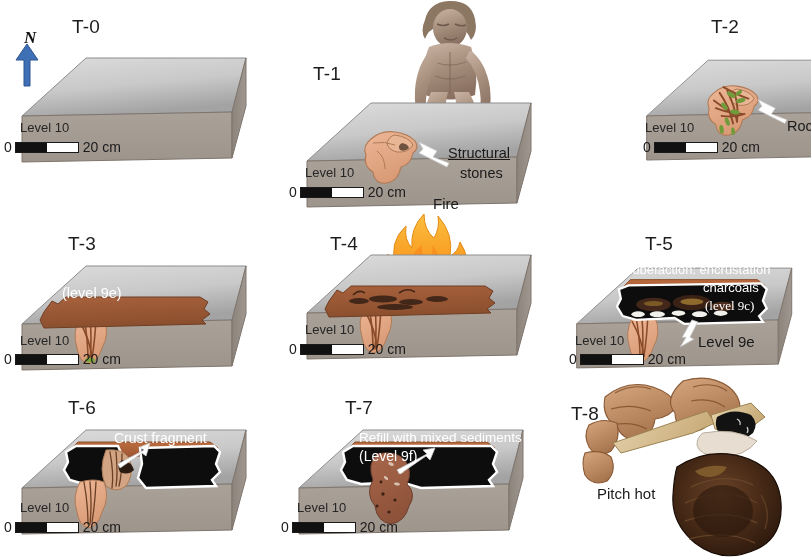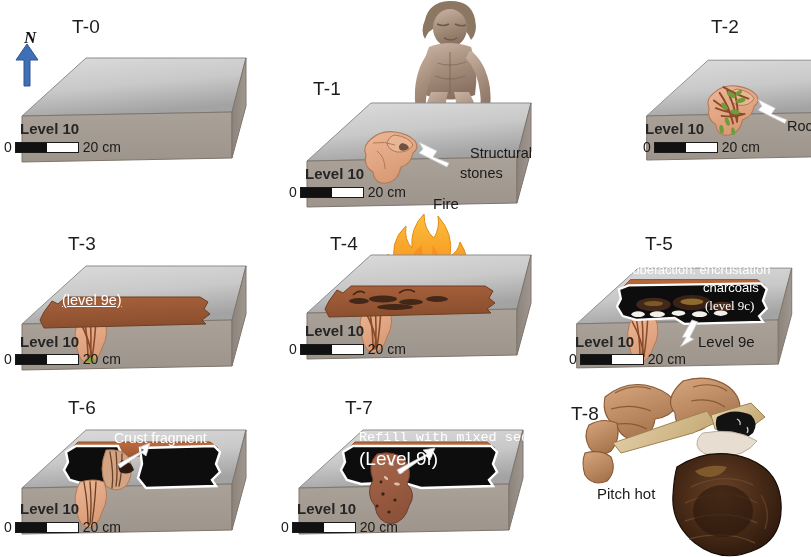--- a/index.html
+++ b/index.html
@@ -5,21 +5,21 @@
   html,body{margin:0;padding:0;background:#ffffff;}
   body{width:811px;height:557px;position:relative;overflow:hidden;
        font-family:"Liberation Sans",sans-serif;color:#1a1a1a;}
 
   .panel{position:absolute;}
 
   
   .stage-title{position:absolute;font-size:19px;font-weight:400;color:#1d1d1d;
                letter-spacing:.2px;white-space:nowrap;}
 
-  .level-label{position:absolute;font-size:15px;color:#262626;white-space:nowrap;font-weight:bold;}
+  .level-label{position:absolute;font-size:13px;color:#262626;white-space:nowrap;}
 
   
   .scalebar{position:absolute;display:flex;align-items:center;gap:3px;}
   .sb-zero{font-size:14px;color:#1a1a1a;line-height:1;}
   .sb-bar{width:62px;height:9px;border:1px solid #1a1a1a;display:flex;
           position:relative;background:#fff;}
   .sb-bar i{display:block;height:100%;}
   .sb-bar i.fill{width:50%;background:#111;}
   .sb-bar i.empty{width:50%;background:#fff;}
   .sb-unit{font-size:14px;color:#1a1a1a;line-height:1;margin-left:1px;}
@@ -156,42 +156,42 @@
              q-3 -22 -14 -34 Z" fill="url(#gBody)"></path>
 
     <path d="M54 92 q-8 18 -6 34 q3 10 12 10 q8 -2 9 -12 q-2 -18 2 -32 Z" fill="url(#gBody)"></path>
 
     <path d="M92 92 q10 18 8 34 q-3 10 -12 10 q-9 -2 -9 -12 q2 -18 -2 -32 Z" fill="url(#gBody)"></path>
 
     <path d="M38 118 q-6 6 -4 14 q3 7 10 5 q5 -3 4 -10 Z" fill="url(#gBody)"></path>
     <path d="M112 118 q7 5 6 14 q-3 7 -10 5 q-5 -3 -4 -10 Z" fill="url(#gBody)"></path>
   </svg>
 
-  <div class="stage-title" style="left:28px;top:78px;text-align:right;">T-1</div>
+  <div class="stage-title" style="left:28px;top:63px;text-align:right;">T-1</div>
 
   <svg width="250" height="130" viewBox="0 0 250 130" style="position:absolute;left:14px;top:93px;">
     <path d="M8 68 L72 10 L232 10 L218 64 Z" fill="url(#gTop)" stroke="#8d8d8d" stroke-width="1"></path>
     <path d="M8 68 L218 64 L218 110 L8 114 Z" fill="url(#gFront)" stroke="#7e756d" stroke-width="1"></path>
     <path d="M218 64 L232 10 L232 58 L218 110 Z" fill="url(#gSide)" stroke="#7e756d" stroke-width="1"></path>
 
     <g>
       <path d="M72 46 q10 -9 24 -7 q14 2 20 9 q5 7 -2 12 q-2 11 -12 14
                q-3 14 -14 16 q-12 2 -14 -11 q-10 -6 -7 -17 q-4 -9 5 -16 Z" fill="url(#gStone)" stroke="#b07a56" stroke-width="1.1"></path>
       <path d="M96 42 q14 2 18 10 q-5 8 -16 7 q-9 -2 -10 -9 q2 -7 8 -8 Z" fill="#e8b694" stroke="#b07a56" stroke-width="1"></path>
       <path d="M103 50 q6 1 7 5 q-4 4 -9 2 q-3 -4 2 -7 Z" fill="#6f5240"></path>
       <path d="M78 58 q8 6 8 18" stroke="#b07a56" stroke-width="1" fill="none"></path>
       <path d="M74 50 q12 -2 22 2" stroke="#b07a56" stroke-width="1" fill="none"></path>
     </g>
 
     <path d="M148 74 L120 60 L124 56 L120 49 L138 58 L134 64 L150 70 Z" fill="#ffffff" stroke="#c9c9c9" stroke-width="0.8"></path>
   </svg>
 
   <div class="level-label" style="left:20px;top:165px;">Level 10</div>
 
-  <div class="anno dark" style="left:185px;top:145px;">Structural</div>
+  <div class="anno dark" style="left:163px;top:145px;text-decoration:underline;">Structural</div>
   <div class="anno dark" style="left:175px;top:165px;">stones</div>
 
   <div class="scalebar" style="left:4px;top:185px;">
     <span class="sb-zero">0</span>
     <span class="sb-bar">
         <i class="fill"></i>
         <i class="empty"></i>
       </span>
     <span class="sb-unit">20 cm</span>
   </div>
@@ -267,21 +267,21 @@
         <path d="M82 62 q-1 22 -4 40"></path>
         <path d="M66 66 q10 18 12 36"></path>
       </g>
       <ellipse cx="76" cy="104" rx="5" ry="2.5" fill="#7fa640"></ellipse>
     </g>
 
     <path d="M30 56 L38 45 L44 48 L52 41 L186 41 L194 46 L190 53 L196 58 L188 64 L192 68
              L30 72 L26 64 Z" fill="url(#gGuano)" stroke="#6f3e24" stroke-width="1"></path>
   </svg>
 
-  <div class="anno light" style="left:62px;top:64px;text-decoration:underline;">(level 9e)</div>
+  <div class="anno light" style="left:62px;top:57px;">(level 9e)</div>
 
   <div class="level-label" style="left:20px;top:105px;">Level 10</div>
 
   <div class="scalebar" style="left:4px;top:124px;">
     <span class="sb-zero">0</span>
     <span class="sb-bar">
         <i class="fill"></i>
         <i class="empty"></i>
       </span>
     <span class="sb-unit">20 cm</span>
@@ -482,22 +482,22 @@
           <circle cx="104" cy="80" r="1.6"></circle>
         <circle cx="86" cy="86" r="1.5"></circle>
           <circle cx="98" cy="92" r="1.6"></circle>
         <circle cx="90" cy="62" r="1.4"></circle>
       </g>
     </g>
 
     <path d="M106 50 L136 34 L132 30 L144 28 L139 40 L135 36 L109 54 Z" fill="#ffffff" stroke="#c9c9c9" stroke-width="0.8"></path>
   </svg>
 
-  <div class="anno light" style="left:82px;top:38px;font-size:13.5px;font-family:Liberation Mono, monospace;">Refill with mixed sediments</div>
-  <div class="anno light" style="left:82px;top:56px;font-size:19px;">(Level 9f)</div>
+  <div class="anno light" style="left:82px;top:38px;font-size:13.5px;">Refill with mixed sediments</div>
+  <div class="anno light" style="left:82px;top:56px;font-size:14px;">(Level 9f)</div>
 
   <div class="level-label" style="left:20px;top:108px;">Level 10</div>
 
   <div class="scalebar" style="left:4px;top:128px;">
     <span class="sb-zero">0</span>
     <span class="sb-bar">
         <i class="fill"></i>
         <i class="empty"></i>
       </span>
     <span class="sb-unit">20 cm</span>

